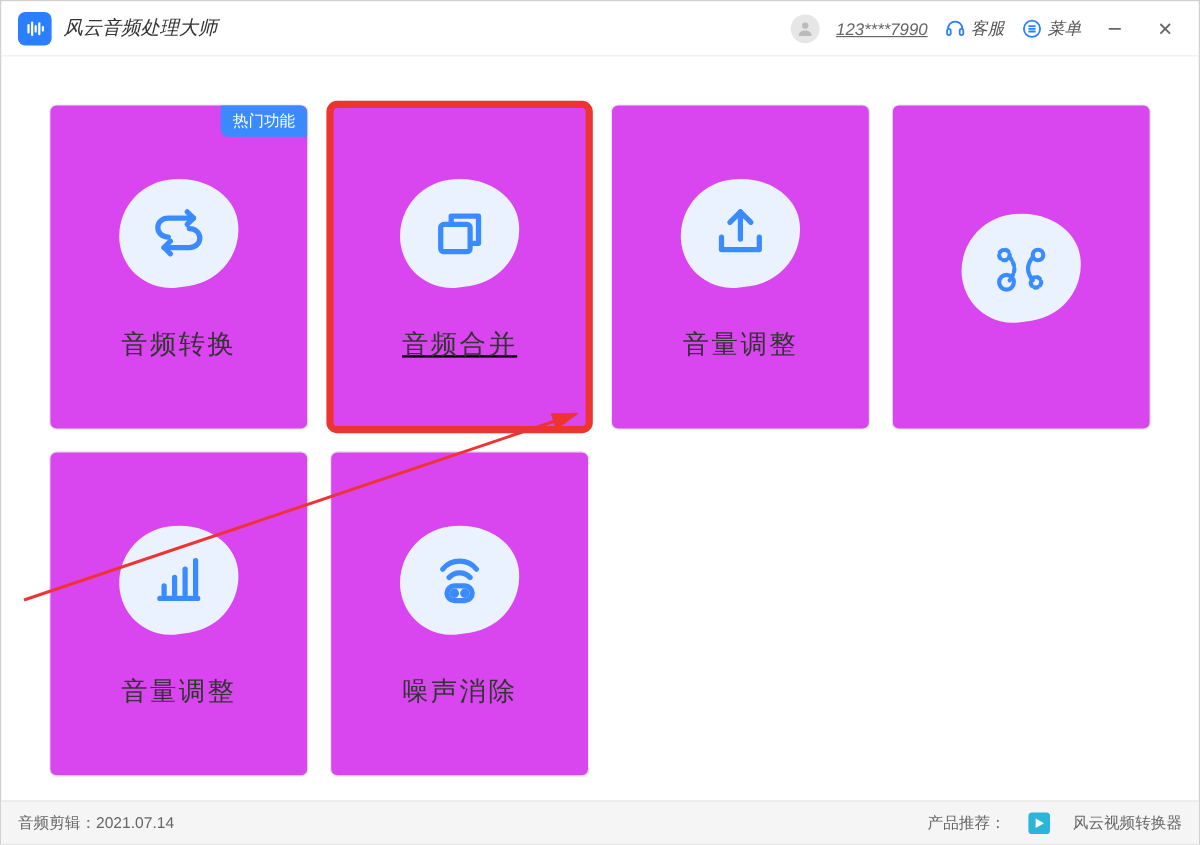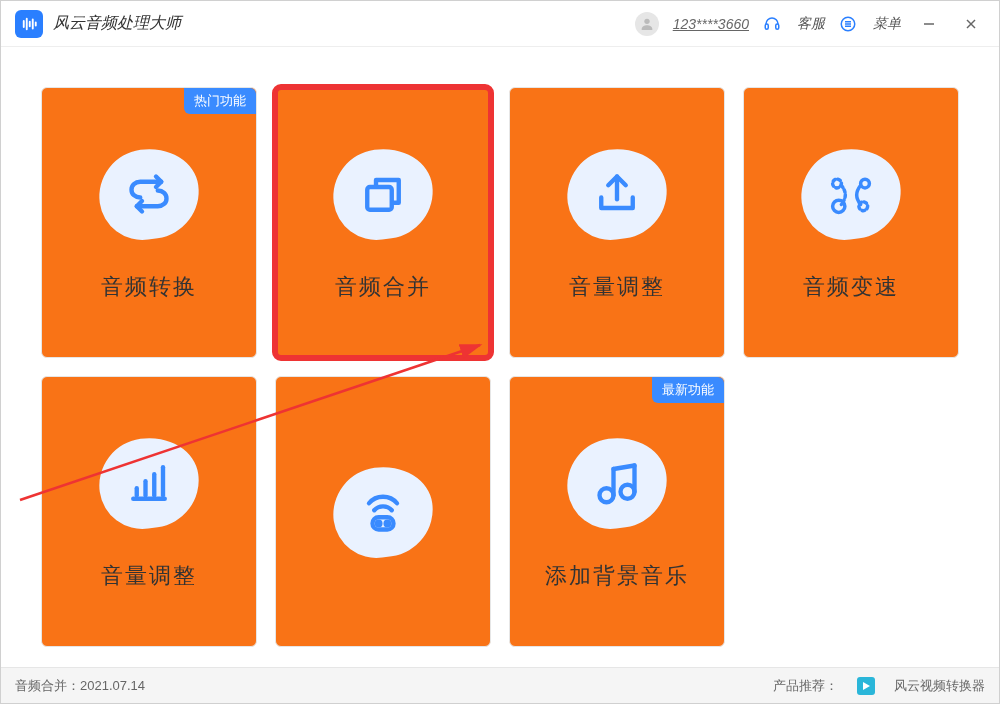--- a/index.html
+++ b/index.html
@@ -39,21 +39,21 @@
   .app-title { font-size: 16px; color: #333; }
   .titlebar-spacer { flex: 1; }
   .titlebar-right { display: flex; align-items: center; gap: 14px; }
   .avatar {
     width: 24px; height: 24px; border-radius: 50%;
     background: #e6e6e6;
     display: flex; align-items: center; justify-content: center;
   }
   .avatar svg { width: 16px; height: 16px; fill: #bbb; }
   .user-phone { font-size: 14px; color: #666; text-decoration: underline; }
-  .tb-link { display: flex; align-items: center; gap: 16px; font-size: 14px; color: #555; cursor: pointer; }
+  .tb-link { display: flex; align-items: center; gap: 4px; font-size: 14px; color: #555; cursor: pointer; }
   .tb-link svg { width: 18px; height: 18px; }
   .winbtn { width: 28px; height: 28px; display: flex; align-items: center; justify-content: center; cursor: pointer; color: #666; }
   .winbtn svg { width: 12px; height: 12px; }
 
   .main {
     flex: 1;
     padding: 40px 40px 20px 40px;
     display: flex;
     flex-direction: column;
   }
@@ -65,25 +65,26 @@
   }
   .card {
     border: 1px solid #e6e6e6;
     border-radius: 6px;
     position: relative;
     display: flex;
     flex-direction: column;
     align-items: center;
     justify-content: center;
     cursor: pointer;
-    background: #f97316;
+    background: #d946ef;
   }
   .card.highlighted {
     outline: 6px solid #e33;
     outline-offset: -3px;
+    text-decoration: underline;
   }
   .badge {
     position: absolute;
     top: 0; right: 0;
     background: #3a8bff;
     color: #fff;
     font-size: 13px;
     padding: 4px 10px;
     border-radius: 0 6px 0 6px;
   }
@@ -154,21 +155,21 @@
     </div>
     <div class="app-title">风云音频处理大师</div>
     <div class="titlebar-spacer"></div>
     <div class="titlebar-right">
       <div class="avatar">
         <svg viewBox="0 0 24 24">
             <circle cx="12" cy="8" r="4"></circle>
             <path d="M4 20c0-4 4-6 8-6s8 2 8 6v1H4z"></path>
           </svg>
       </div>
-      <span class="user-phone">123****3660</span>
+      <span class="user-phone">123****7990</span>
       <div class="tb-link">
         <svg viewBox="0 0 24 24" fill="none" stroke="#2a7fff" stroke-width="2">
             <path d="M4 12a8 8 0 0116 0"></path>
             <rect x="3" y="12" width="4" height="7" rx="2"></rect>
             <rect x="17" y="12" width="4" height="7" rx="2"></rect>
           </svg>
         <span>客服</span>
       </div>
       <div class="tb-link">
         <svg viewBox="0 0 24 24" fill="none" stroke="#2a7fff" stroke-width="2">
@@ -239,21 +240,20 @@
           <div class="blob"></div>
           <svg viewBox="0 0 64 64" fill="none" stroke="#3a8bff" stroke-width="4" stroke-linecap="round">
             <circle cx="16" cy="20" r="5" stroke-dasharray="3 3"></circle>
             <circle cx="48" cy="20" r="5"></circle>
             <circle cx="18" cy="46" r="7"></circle>
             <circle cx="46" cy="46" r="5" stroke-dasharray="3 3"></circle>
             <path d="M21 22c6 8 6 14 0 22" stroke-dasharray="3 3"></path>
             <path d="M43 22c-6 8-6 14 0 22"></path>
           </svg>
         </div>
-        <div class="card-label">音频变速</div>
       </div>
 
       <div class="card">
         <div class="icon-wrap">
           <div class="blob"></div>
           <svg viewBox="0 0 64 64" fill="none" stroke="#3a8bff" stroke-width="5" stroke-linecap="round">
             <line x1="14" y1="50" x2="50" y2="50"></line>
             <line x1="18" y1="38" x2="18" y2="46"></line>
             <line x1="28" y1="30" x2="28" y2="46"></line>
             <line x1="38" y1="22" x2="38" y2="46"></line>
@@ -267,42 +267,29 @@
         <div class="icon-wrap">
           <div class="blob"></div>
           <svg viewBox="0 0 64 64" fill="none" stroke="#3a8bff" stroke-width="5" stroke-linecap="round">
             <path d="M16 22c8-10 24-10 32 0"></path>
             <path d="M22 30c5-6 15-6 20 0"></path>
             <rect x="20" y="38" width="24" height="14" rx="7"></rect>
             <circle cx="27" cy="45" r="2" fill="#3a8bff"></circle>
             <circle cx="37" cy="45" r="2" fill="#3a8bff"></circle>
           </svg>
         </div>
-      </div>
-
-      <div class="card">
-        <div class="badge">最新功能</div>
-        <div class="icon-wrap">
-          <div class="blob"></div>
-          <svg viewBox="0 0 64 64" fill="none" stroke="#3a8bff" stroke-width="5" stroke-linecap="round" stroke-linejoin="round">
-            <circle cx="20" cy="46" r="8"></circle>
-            <circle cx="44" cy="42" r="8"></circle>
-            <line x1="28" y1="46" x2="28" y2="16"></line>
-            <line x1="52" y1="42" x2="52" y2="12"></line>
-            <line x1="28" y1="16" x2="52" y2="12"></line>
-          </svg>
-        </div>
-        <div class="card-label">添加背景音乐</div>
-      </div>
+        <div class="card-label">噪声消除</div>
+      </div>
+
 
     </div>
   </div>
 
   <div class="footer">
-    <span>音频合并：</span>
+    <span>音频剪辑：</span>
     <span>2021.07.14</span>
     <div class="footer-spacer"></div>
     <div class="footer-right">
       <span>产品推荐：</span>
       <div class="rec-logo">
         <svg viewBox="0 0 12 12" fill="#fff">
             <polygon points="3,2 10,6 3,10"></polygon>
           </svg>
       </div>
       <span>风云视频转换器</span>

